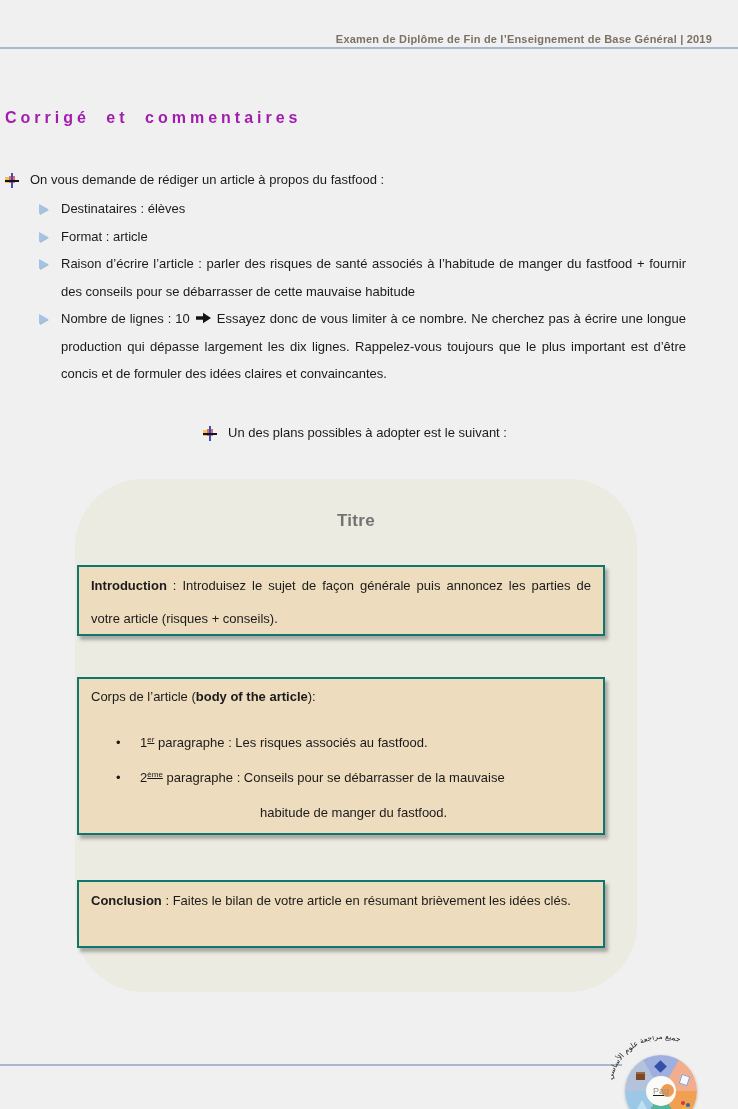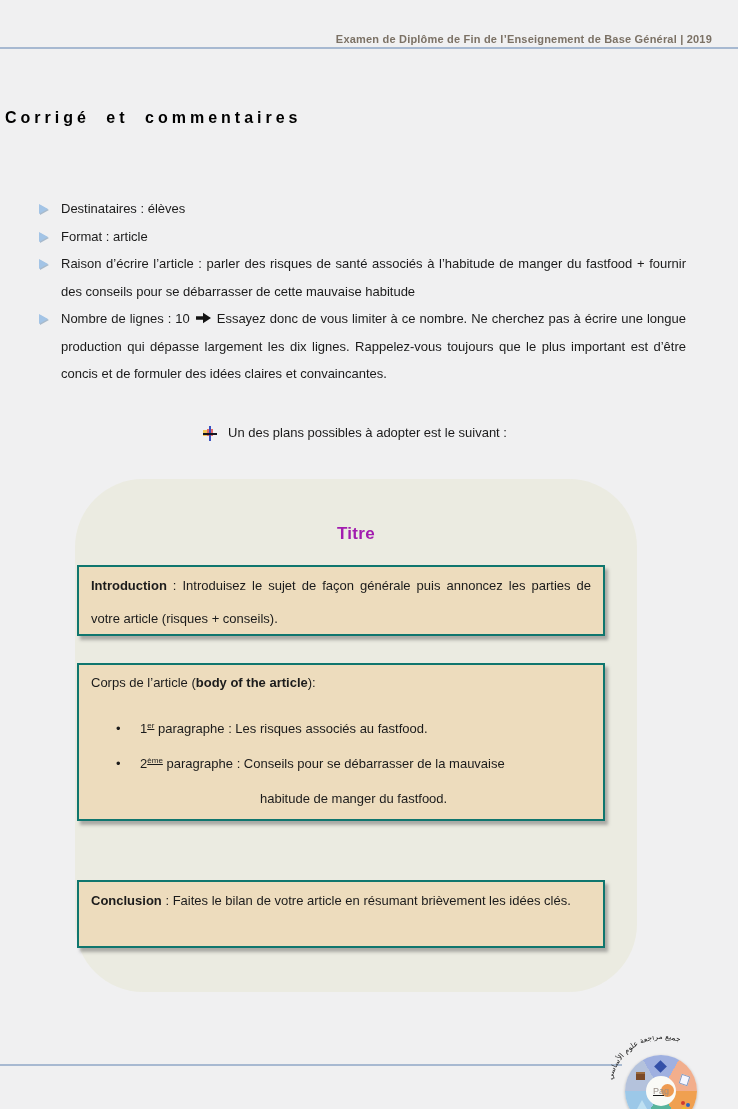--- a/index.html
+++ b/index.html
@@ -19,21 +19,21 @@
     font-size:11px; font-weight:bold; color:#7B7165; letter-spacing:.2px;
   }
   .header-rule {
     position:absolute; top:15px; left:0; width:738px; height:2px;
     background:#A7B9D1;
   }
 
   
   .section-title {
     position:absolute; left:5px; top:77px;
-    font-size:16px; font-weight:bold; color:#000000;
+    font-size:16px; font-weight:bold; color:#a21caf;
     letter-spacing:4px; word-spacing:8px;
   }
 
   
   .main-point { position:absolute; left:5px; display:flex; gap:10px; font-size:13px; width:700px; }
   .mp-1 { top:140px; }
   .mp-2 { top:393px;justify-content:center; }
 
   .cross-bullet { position:relative; width:15px; height:15px; flex:0 0 15px; margin-top:1px; }
   .cross-bullet .cb-yellow { position:absolute; left:0; top:4px; width:7px; height:6px; background:#EFC558; }
@@ -54,32 +54,32 @@
     filter:drop-shadow(1px 1px 0 rgba(110,140,170,.55));
   }
   .arrow-svg { display:inline-block; vertical-align:-1px; margin:0 2px; }
 
   
   .plan-container {
     position:absolute; left:75px; top:447px; width:562px; height:513px;
     background:#EBEBE1; border-radius:68px;
   }
   .plan-title {
-    padding-top:45px; text-align:center;
-    font-size:17px; font-weight:bold; letter-spacing:.3px; color:#a21caf;
+    padding-top:32px; text-align:center;
+    font-size:17px; font-weight:bold; letter-spacing:.3px; color:#737373;
   }
   .plan-box {
     position:absolute; left:2px; width:528px;
     background:#EDDCBD; border:2px solid #0f766e;
     box-shadow:3px 4px 3px rgba(105,105,105,.5);
     padding:2px 12px 0 12px;
     font-size:13px; line-height:33px; text-align:justify;
   }
   .box-intro      { top:86px;  height:71px; }
-  .box-body       { top:184px; height:158px; line-height:31px; }
+  .box-body       { top:198px; height:158px; line-height:31px; }
   .box-conclusion { top:401px; height:68px; }
 
   .body-list { margin-top:13px; }
   .body-li { position:relative; margin-left:49px; line-height:35px; text-align:left; }
   .body-li::before { content:"\2022"; position:absolute; left:-24px; font-size:13px; }
   .body-cont { margin-left:169px; line-height:35px; text-align:left; }
   sup { font-size:.62em; vertical-align:super; line-height:0;text-decoration:underline; }
   b { font-weight:bold; }
 
   
@@ -125,20 +125,29 @@
 </head>
 <body>
 
 <div class="page">
 
   <div class="header-title">Examen de Diplôme de Fin de l’Enseignement de Base Général | 2019</div>
   <div class="header-rule"></div>
 
   <div class="section-title">Corrigé et commentaires</div>
 
+  <div class="main-point mp-1">
+    <span class="cross-bullet">
+      <span class="cb-yellow"></span>
+        <span class="cb-red"></span>
+        <span class="cb-vline"></span>
+        <span class="cb-hline"></span>
+    </span>
+    <span>On vous demande de rédiger un article à propos du fastfood :</span>
+  </div>
 
   <div class="sub-list">
     <div class="sub-item">
       <span class="chevron"></span>
       <span>Destinataires : élèves</span>
     </div>
     <div class="sub-item">
       <span class="chevron"></span>
       <span>Format : article</span>
     </div>

